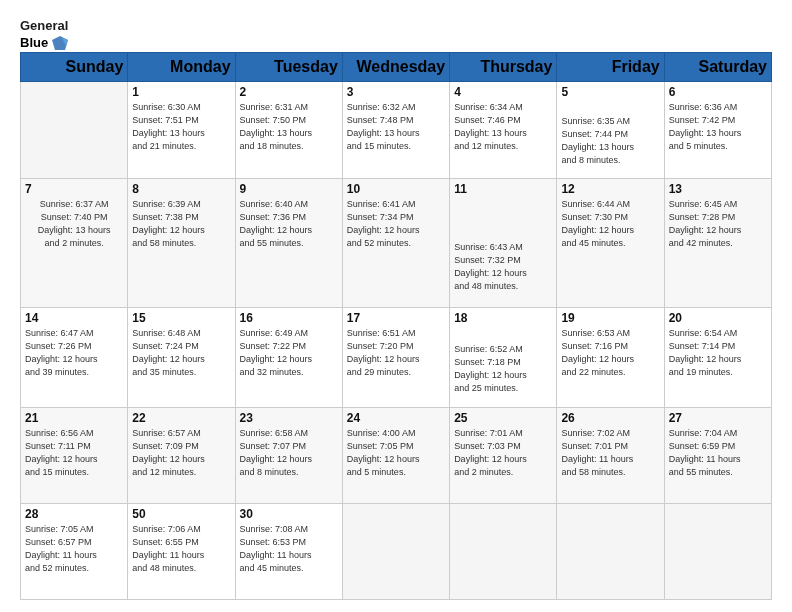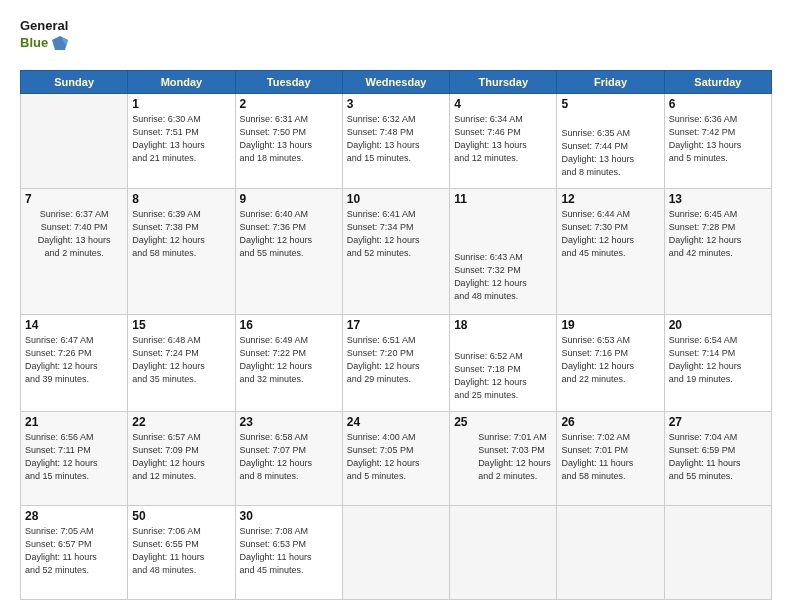--- a/index.html
+++ b/index.html
@@ -14,21 +14,21 @@
       width: 792px;
       height: 612px;
       padding: 18px 20px 12px 20px;
       display: flex;
       flex-direction: column;
     }
     .header {
       display: flex;
       align-items: flex-start;
       justify-content: space-between;
-      margin-bottom: 18px;
+      margin-bottom: 0;
     }
     .logo {
       display: flex;
       align-items: center;
       gap: 4px;
     }
     .title-block {
       text-align: right;
     }
     .month-title {
@@ -44,25 +44,25 @@
     }
     .calendar {
       flex: 1;
       border: 1px solid #ccc;
       border-collapse: collapse;
       width: 100%;
       table-layout: fixed;
     }
     .calendar th {
       background: #2a6db5;
-      color: #fef9c3;
-      font-size: 11px;
+      color: #000000;
+      font-size: 16px;
       font-weight: bold;
       padding: 5px 4px;
-      text-align: center;
+      text-align: right;
       border: 1px solid #1e5a9a;
     }
     .calendar td {
       border: 1px solid #ccc;
       vertical-align: top;
       padding: 3px 4px 3px 4px;
       font-size: 9.5px;
       color: #222;
       height: 88px;
       background: #fff;
@@ -87,21 +87,21 @@
     }
   </style>
 </head>
 <body>
 
 <div class="page">
   <div class="header">
     <div class="logo">
   <div style="line-height:1.3; font-size:13px; font-weight:bold; color:#1a1a1a;">
     <div>General</div>
-    <div style="color:#4d7c0f;">Blue
+    <div style="color:#000000;">Blue
       <svg style="display:inline;vertical-align:middle;" width="16" height="14" viewBox="0 0 16 14">
         <polygon points="8,0 16,4 13,14 3,14 0,4" fill="#2a6db5" opacity="0.85"></polygon>
         <polygon points="10,2 16,4 14,10" fill="#5aa0e0"></polygon>
       </svg>
     </div>
   </div>
 </div>
     <div class="title-block">
       <div class="month-title"></div>
       <div class="location-title"></div>
@@ -292,21 +292,21 @@
           </td>
           <td>
             <span class="day-number">24</span>
             <div class="day-info" style="white-space: pre-line;">Sunrise: 4:00 AM
 Sunset: 7:05 PM
 Daylight: 12 hours
 and 5 minutes.</div>
           </td>
           <td>
             <span class="day-number">25</span>
-            <div class="day-info" style="white-space: pre-line; margin-left: 24px;">Sunrise: 7:01 AM
+            <div class="day-info" style="white-space: pre-line;">Sunrise: 7:01 AM
 Sunset: 7:03 PM
 Daylight: 12 hours
 and 2 minutes.</div>
           </td>
           <td>
             <span class="day-number">26</span>
             <div class="day-info" style="white-space: pre-line;">Sunrise: 7:02 AM
 Sunset: 7:01 PM
 Daylight: 11 hours
 and 58 minutes.</div>

